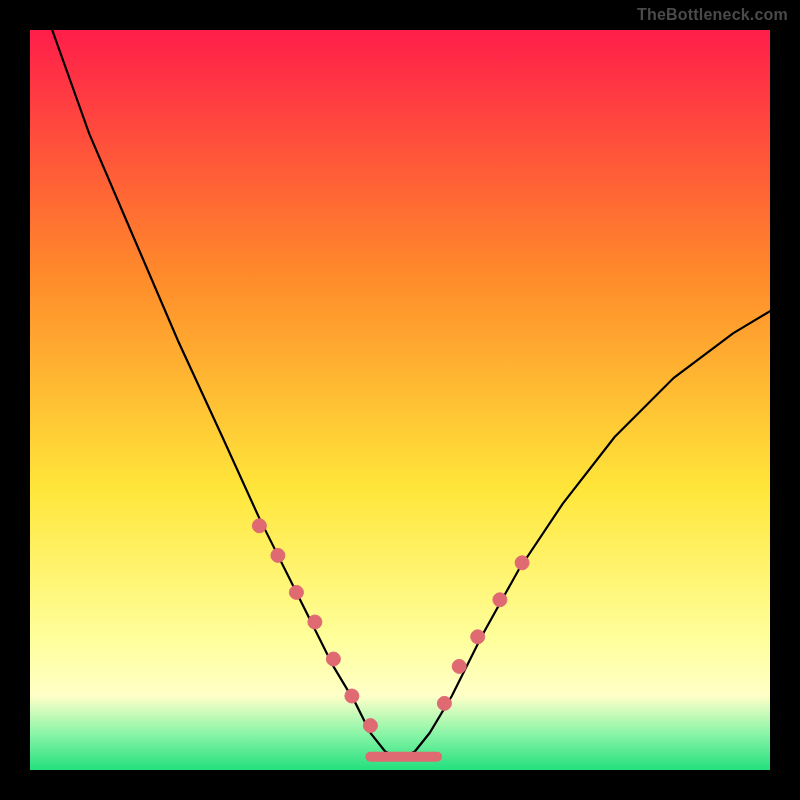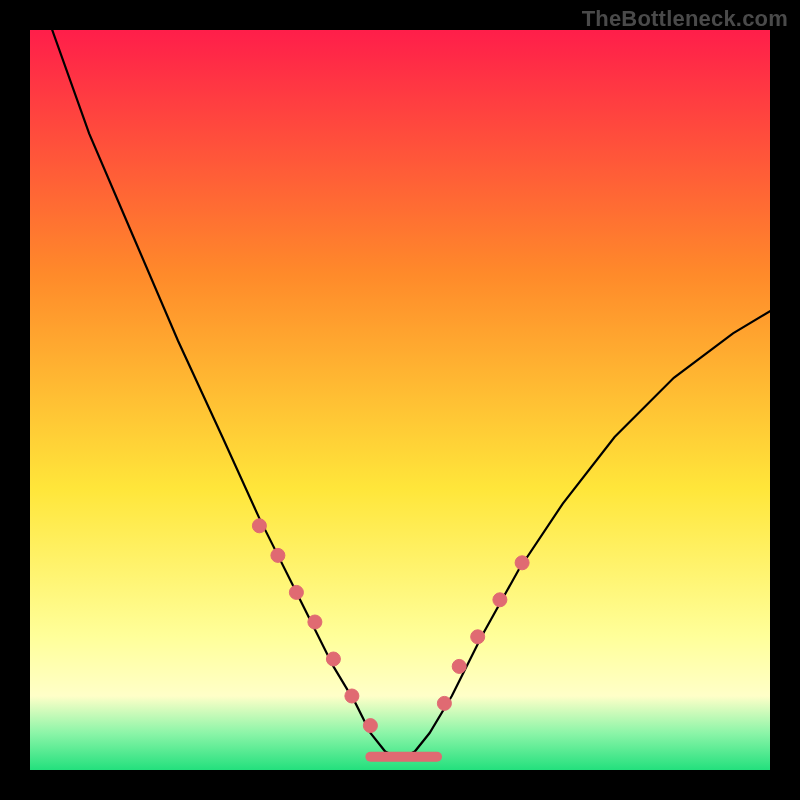--- a/index.html
+++ b/index.html
@@ -15,21 +15,21 @@
     position: relative;
     width: 800px;
     height: 800px;
     background: #000;
   }
   .watermark {
     position: absolute;
     top: 6px;
     right: 12px;
     color: #4a4a4a;
-    font-size: 22px;
+    font-size: 16px;
     font-weight: bold;
     letter-spacing: 0.2px;
     z-index: 10;
   }
   
   .plot {
     position: absolute;
     left: 30px;
     top: 30px;
     width: 740px;

